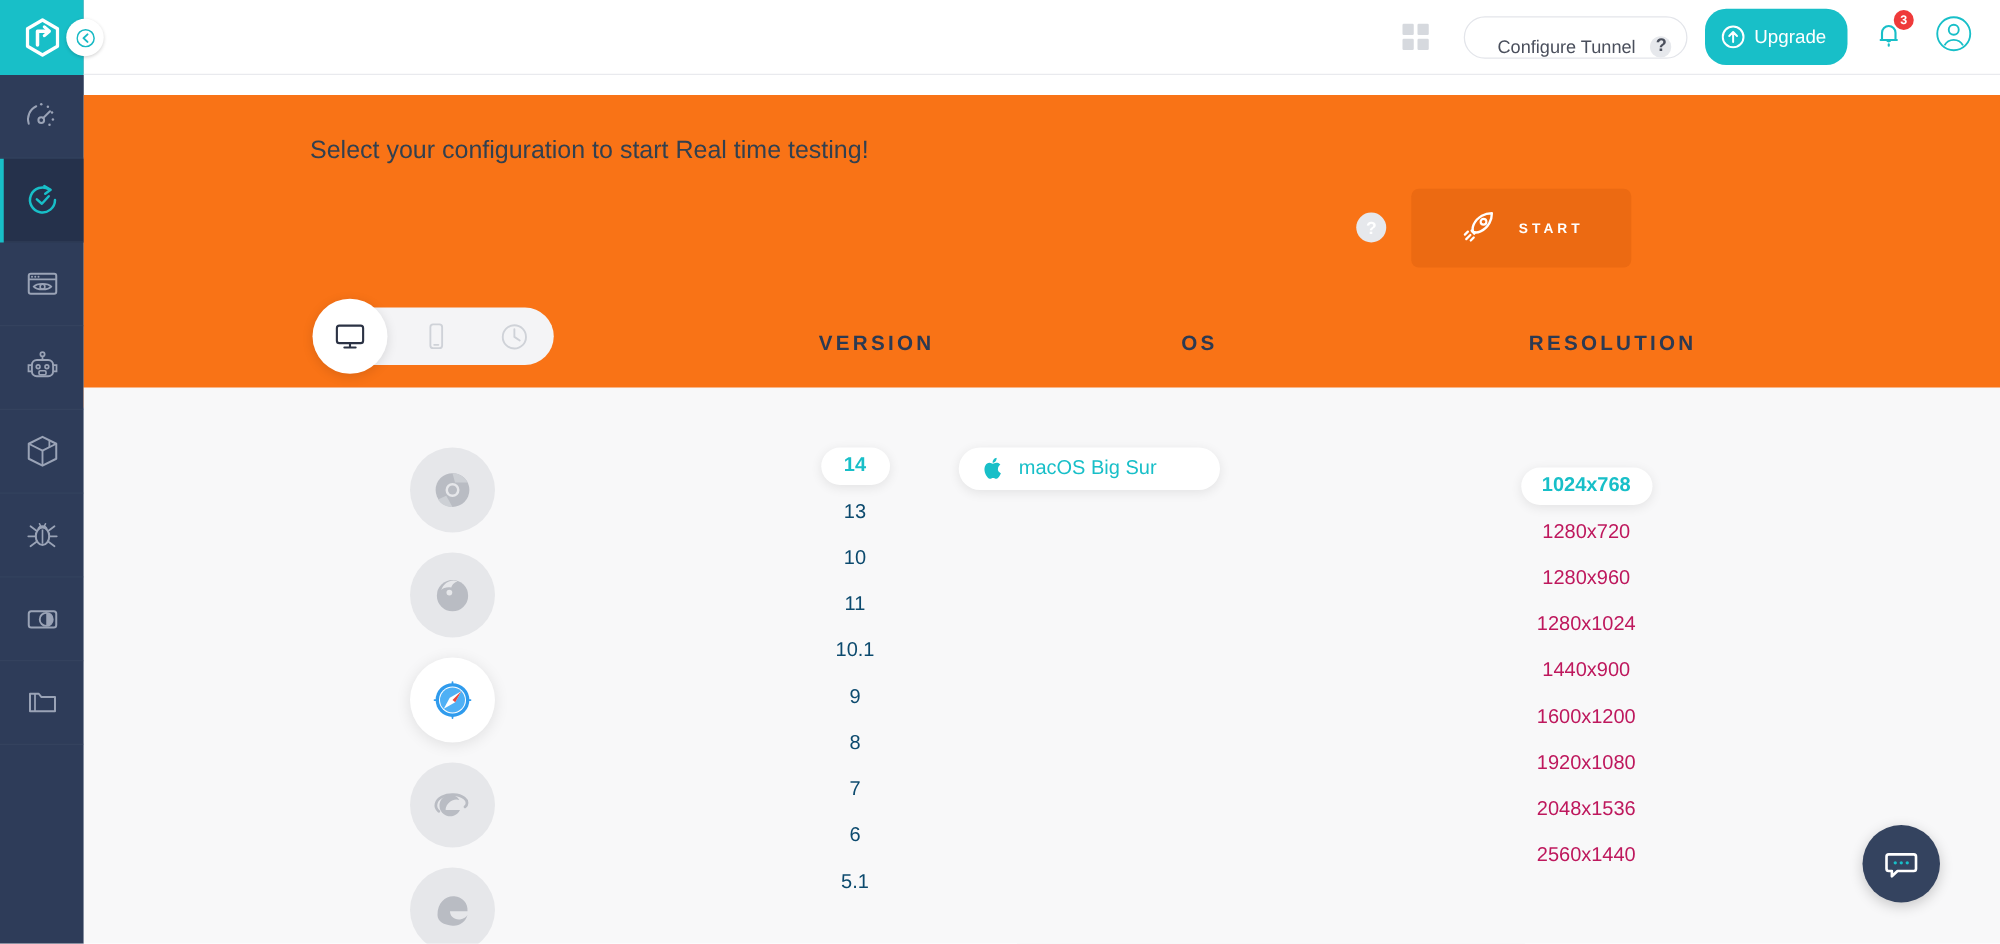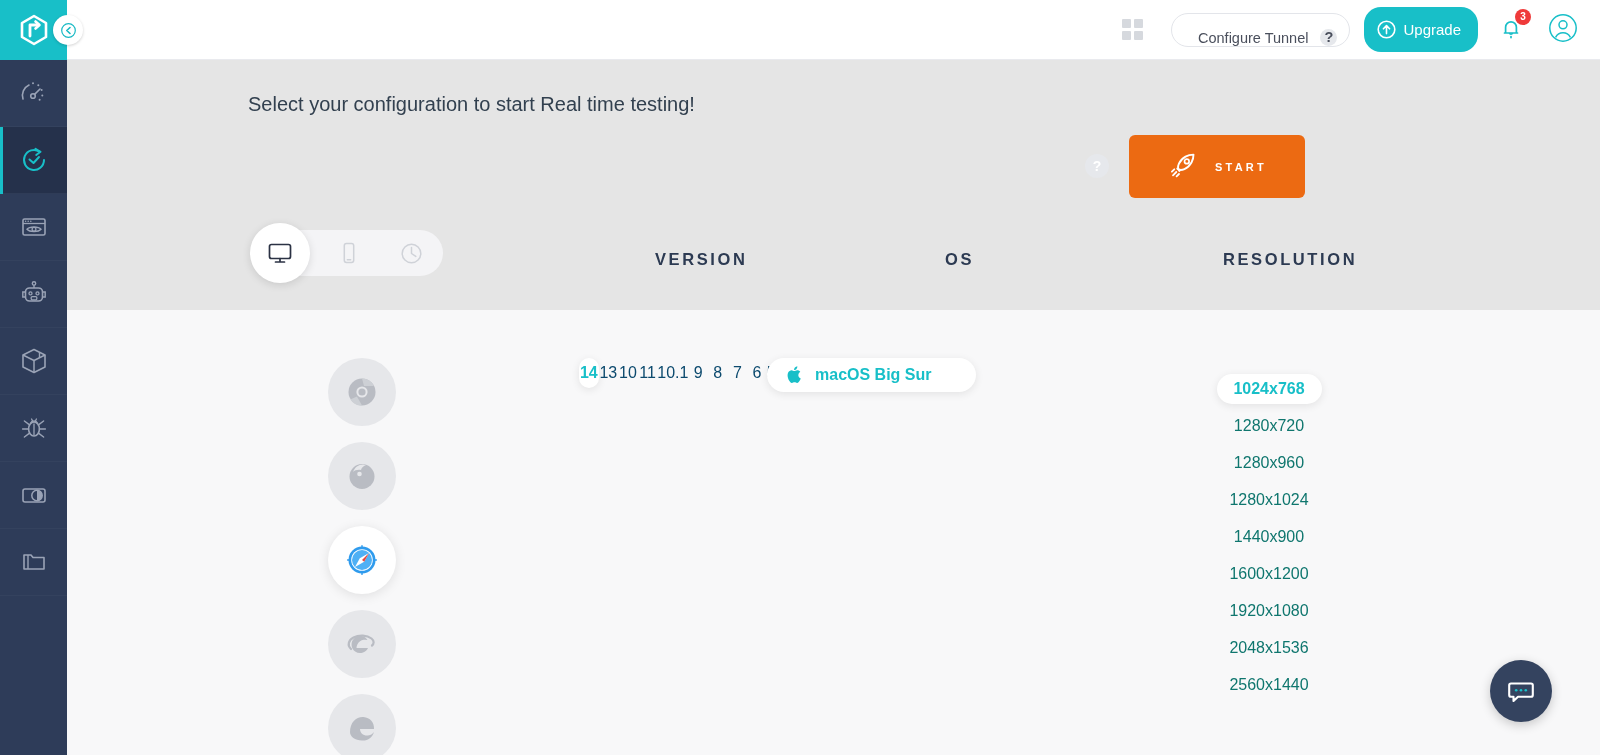--- a/index.html
+++ b/index.html
@@ -86,23 +86,23 @@
     position: absolute; top: -6px; right: -7px;
     min-width: 16px; height: 16px; padding: 0 3px;
     background: #ef3a3a; color: #fff;
     border-radius: 8px; font-size: 10px; font-weight: bold;
     display: flex; align-items: center; justify-content: center;
   }
   .avatar-btn { cursor: pointer; }
 
   
   .config-panel {
-    position: absolute; left: 67px; top: 60px;
+    position: absolute; left: 67px; top: 76px;
     width: 1533px; height: 250px;
-    background: #e5e5e5;
+    background: #f97316;
   }
   .config-title {
     position: absolute; left: 181px; top: 33px;
     font-size: 20px; color: #32404f;
   }
   .url-field {
     position: absolute; left: 181px; top: 75px;
     width: 562px; height: 63px;
     background: #f4f4f6; border-radius: 9px;
     padding: 11px 20px;
@@ -188,54 +188,54 @@
     cursor: pointer;
   }
   .browser-chip.active {
     background: #ffffff;
     box-shadow: 0 2px 12px rgba(0,0,0,.10);
   }
 
   .version-col {
     position: absolute; left: 512px; top: 48px;
     width: 210px;
-    display: flex; flex-direction: row; align-items: center;
+    display: flex; flex-direction: column; align-items: center;
   }
   .version-item {
     width: 55px; height: 30px; margin-bottom: 7px;
     display: flex; align-items: center; justify-content: center;
     font-size: 16px; color: #0c4a6e;
     border-radius: 15px; cursor: pointer;
   }
   .version-item.active {
     background: #ffffff; color: #18bfc8; font-weight: bold;
     box-shadow: 0 2px 9px rgba(0,0,0,.09);
   }
 
   .os-col { position: absolute; left: 700px; top: 48px; width: 350px; }
   .os-item {
     display: flex; align-items: center; gap: 12px;
     width: 209px; height: 34px; padding-left: 20px;
     border-radius: 17px; cursor: pointer;
     font-size: 16px; color: #4c5360;
   }
   .os-item.active {
-    background: #ffffff; color: #18bfc8; font-weight: bold;
+    background: #ffffff; color: #18bfc8; font-weight: normal;
     box-shadow: 0 2px 9px rgba(0,0,0,.09);
   }
 
   .res-col {
     position: absolute; left: 1042px; top: 48px;
     width: 320px;
     display: flex; flex-direction: column; align-items: center; margin-top: 16px;
   }
   .res-item {
     min-width: 105px; height: 30px; padding: 0 14px; margin-bottom: 7px;
     display: flex; align-items: center; justify-content: center;
-    font-size: 16px; color: #0f766e;
+    font-size: 16px; color: #be185d;
     border-radius: 15px; cursor: pointer;
   }
   .res-item.active {
     background: #ffffff; color: #18bfc8; font-weight: bold;
     box-shadow: 0 2px 9px rgba(0,0,0,.09);
   }
 
   .chat-fab {
     position: absolute; left: 1490px; top: 660px;
     width: 62px; height: 62px; border-radius: 50%;

